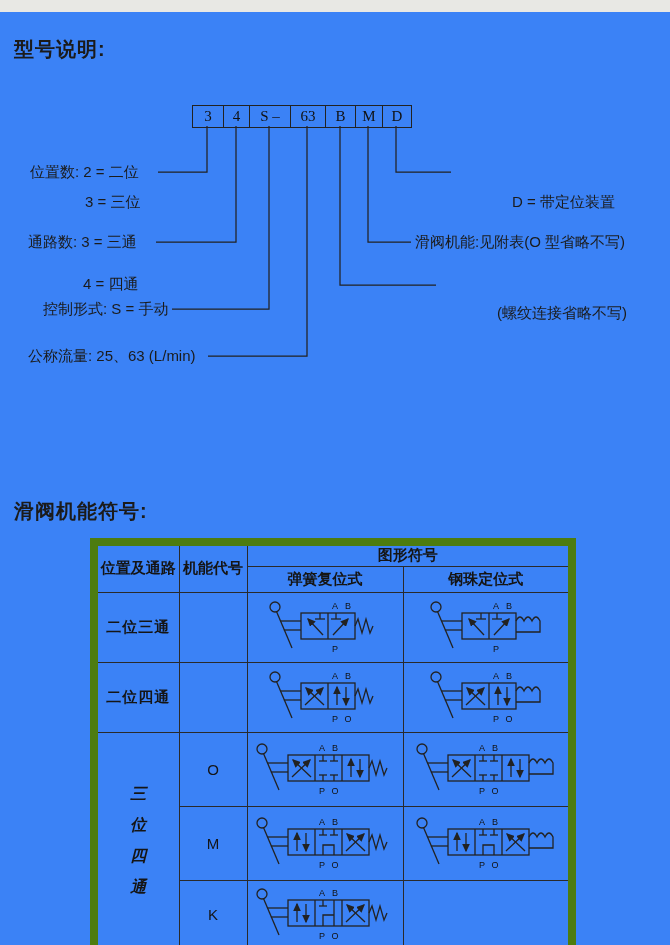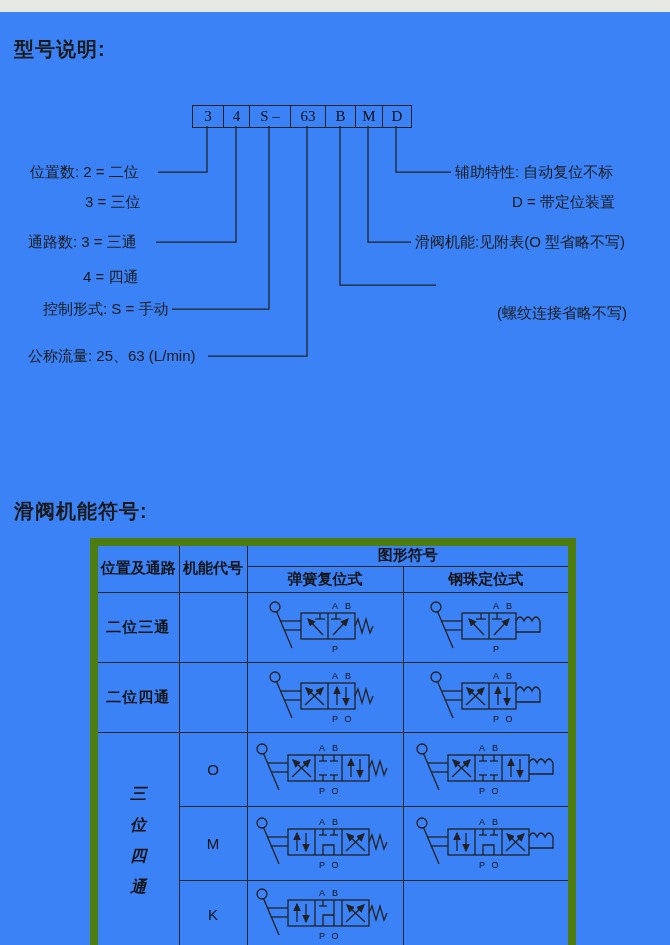--- a/index.html
+++ b/index.html
@@ -65,25 +65,24 @@
     <div class="code-cell" style="width:41px">S –</div>
     <div class="code-cell" style="width:35px">63</div>
     <div class="code-cell" style="width:30px">B</div>
     <div class="code-cell" style="width:27px">M</div>
     <div class="code-cell" style="width:28px">D</div>
   </div>
 
   <div class="abs lg" style="left:30px;top:150px">位置数: 2 = 二位</div>
   <div class="abs lg" style="left:85px;top:180px">3 = 三位</div>
   <div class="abs lg" style="left:28px;top:220px">通路数: 3 = 三通</div>
-  <div class="abs lg" style="left:83px;top:255px">4 = 四通</div>
+  <div class="abs lg" style="left:83px;top:262px">4 = 四通</div>
   <div class="abs lg" style="left:43px;top:287px">控制形式: S = 手动</div>
   <div class="abs lg" style="left:28px;top:334px">公称流量: 25、63 (L/min)</div>
 
-  <div class="abs lg" style="left:455px;top:150px">辅助特性: 自动复位不标</div>
   <div class="abs lg" style="left:512px;top:180px">D = 带定位装置</div>
   <div class="abs lg" style="left:415px;top:220px">滑阀机能:见附表(O 型省略不写)</div>
   <div class="abs lg" style="left:497px;top:291px">(螺纹连接省略不写)</div>
 
   <div class="abs sec-title" style="left:14px;top:486px">滑阀机能符号:</div>
 
   <table id="vt">
     <colgroup>
         <col style="width:85px">
         <col style="width:68px">

